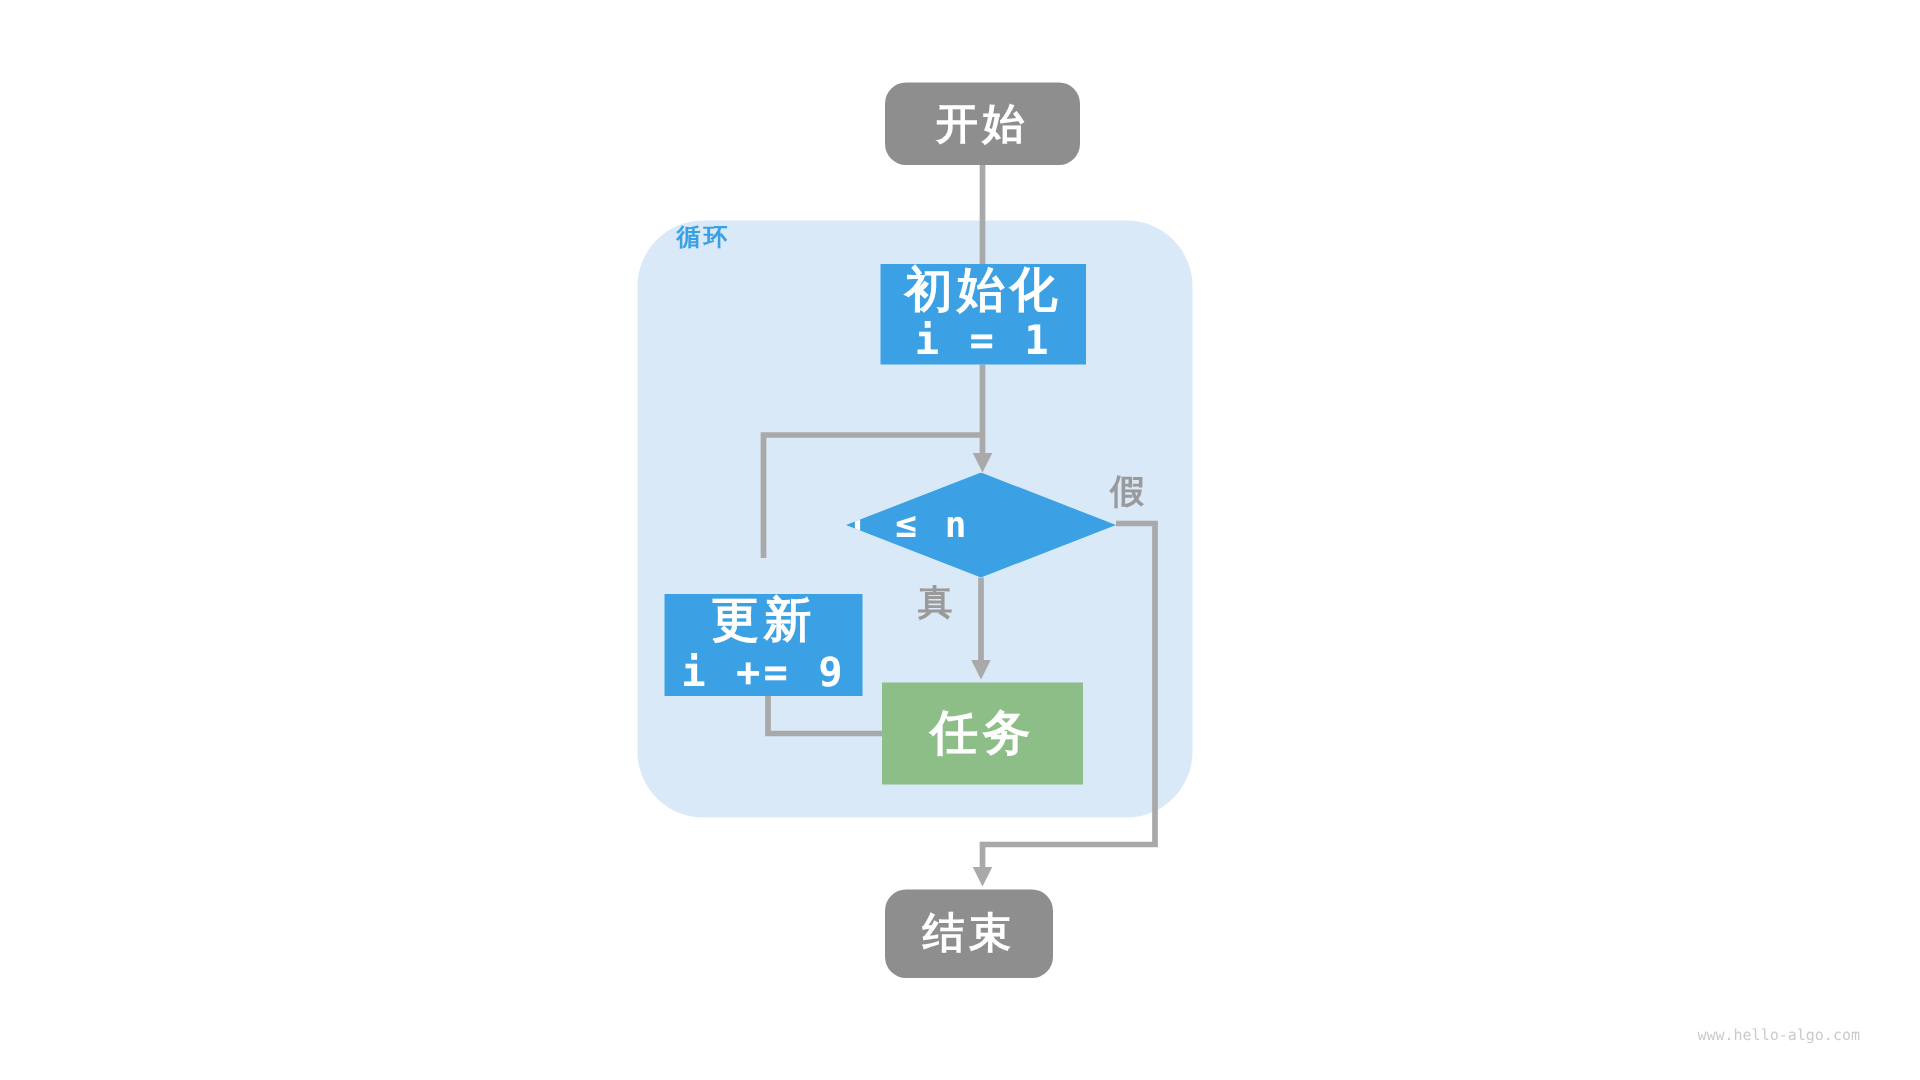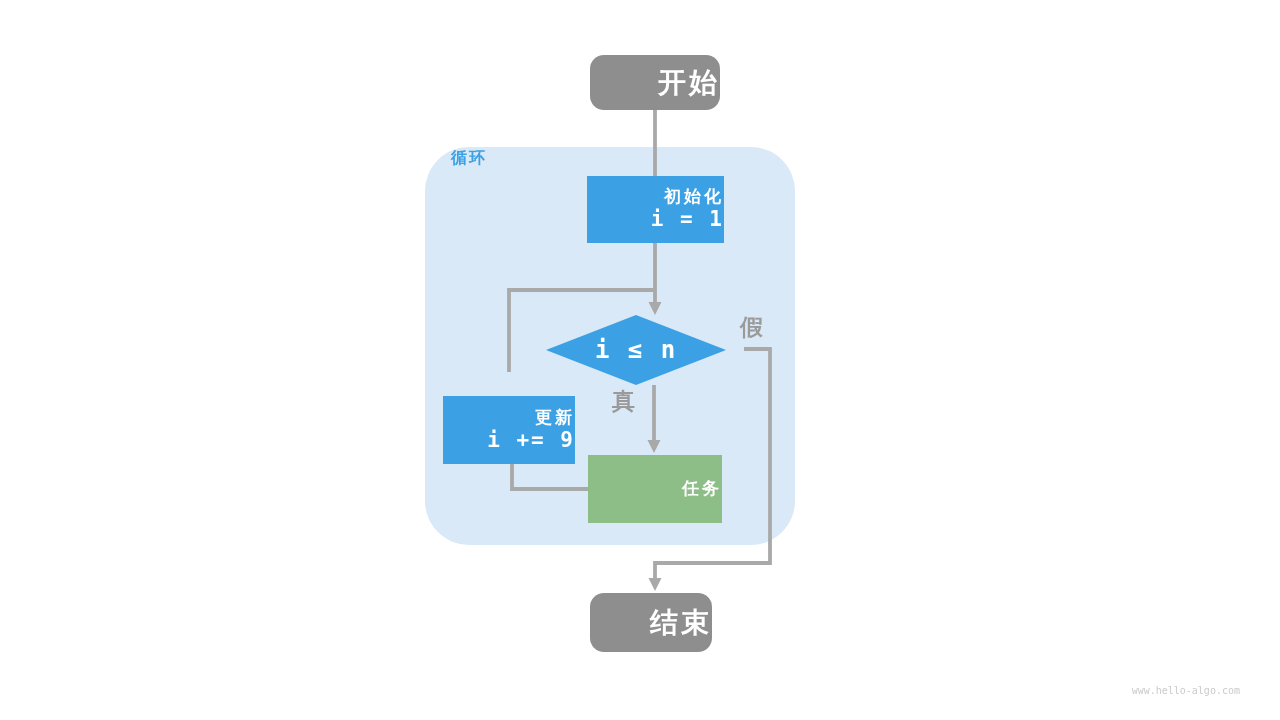--- a/index.html
+++ b/index.html
@@ -26,42 +26,42 @@
     position:absolute;left:451px;top:148px;z-index:2;
     color:var(--loop-label-blue);font-size:16px;font-weight:bold;letter-spacing:2px;
   }
 
   svg.edges{position:absolute;left:0;top:0;z-index:1;}
   .edge{stroke:var(--line-gray);stroke-width:3.8;fill:none;}
   .arrowhead{fill:var(--line-gray);stroke:none;}
 
   .node{
     position:absolute;z-index:2;display:flex;flex-direction:column;
-    align-items:flex-end;justify-content:center;
+    align-items:center;justify-content:center;
     color:var(--text-white);font-weight:bold;text-align:center;line-height:1.18;
   }
-  .node .cn{font-size:17px;letter-spacing:3px;}
-  .node .code{font-family:"DejaVu Sans Mono",monospace;font-size:21px;font-weight:bold;letter-spacing:2px;}
+  .node .cn{font-size:32px;letter-spacing:3px;}
+  .node .code{font-family:"DejaVu Sans Mono",monospace;font-size:27px;font-weight:bold;letter-spacing:2px;}
 
   .node-terminal{background:var(--node-gray);border-radius:14px;}
   .node-process-blue{background:var(--node-blue);}
   .node-process-green{background:var(--node-green);}
 
   #start-node{left:590px;top:55px;width:130px;height:55px;}
   #start-node .cn,#end-node .cn{font-size:28px;}
   #init-node{left:587px;top:176px;width:137px;height:67px;}
   #update-node{left:443px;top:372px;width:132px;height:68px;margin-top:24px;}
   #task-node{left:588px;top:455px;width:134px;height:68px;}
-  #end-node{left:590px;top:593px;width:122px;height:59px;font-family:Liberation Serif, serif;}
+  #end-node{left:590px;top:593px;width:112px;height:59px;font-family:Liberation Serif, serif;}
 
   .diamond{
-    position:absolute;left:546px;top:315px;width:180px;height:70px;z-index:2;
+    position:absolute;left:564px;top:315px;width:180px;height:70px;z-index:2;
     background:var(--node-blue);
     clip-path:polygon(50% 0,100% 50%,50% 100%,0 50%);
-    display:flex;align-items:center;justify-content:center;
+    display:flex;align-items:center;justify-content:flex-start;
     color:var(--text-white);
   }
   .diamond .code{font-family:"DejaVu Sans Mono",monospace;font-size:24px;font-weight:bold;letter-spacing:2px;}
 
   .edge-label{
     position:absolute;z-index:2;color:var(--edge-label-gray);
     font-size:23px;font-weight:bold;
   }
   #true-label{left:612px;top:386px;}
   #false-label{left:740px;top:312px;}

